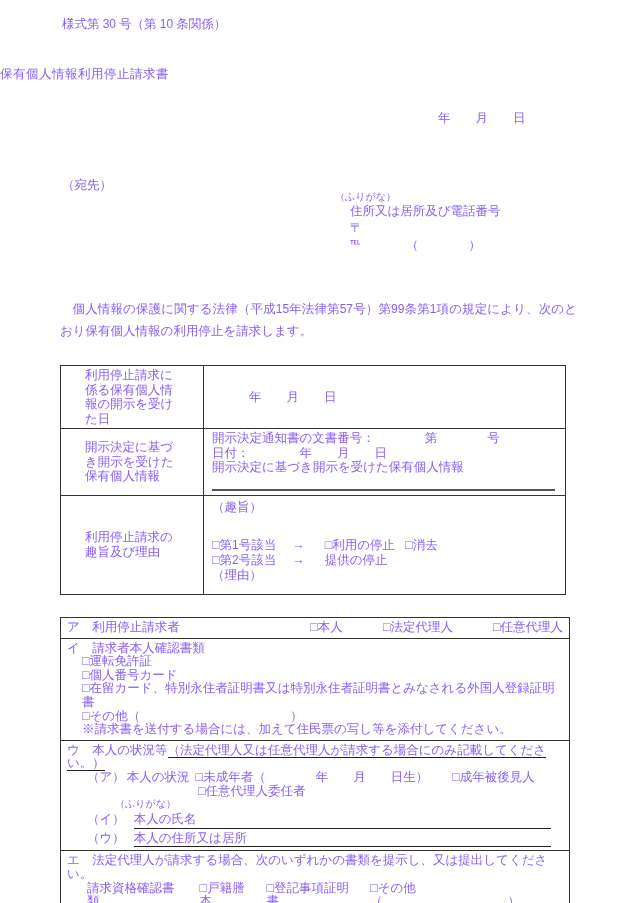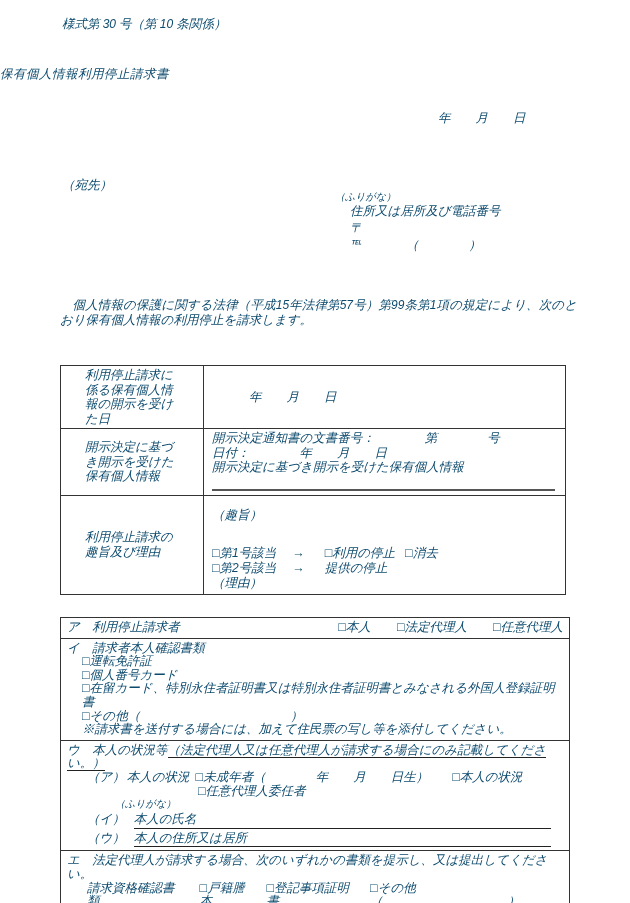--- a/index.html
+++ b/index.html
@@ -1,51 +1,51 @@
 <!DOCTYPE html>
 <html><head>
 <meta charset="utf-8">
 <style>
   html,body { margin:0; padding:0; background:#ffffff; }
   .page {
     position:relative; width:630px; height:903px; background:#ffffff;
     font-family:"Liberation Serif","DejaVu Serif",serif;
-    color:#0c4a6e; font-size:12.5px; overflow:hidden;font-style:italic;
+    color:#8b5cf6; font-size:12.5px; overflow:hidden;
   }
   .num { font-family:"Liberation Sans","DejaVu Sans",sans-serif; font-size:0.96em; }
   .abs { position:absolute; }
   .form-no { left:62px; top:16px; }
   .doc-title { left:0; top:66px; width:630px; text-align:left; letter-spacing:0.5px; }
   .date-top { left:438px; top:110px; }
   .addressee { left:62px; top:177px; }
   .applicant { left:335px; top:191px; line-height:17px; }
   .applicant .small { font-size:10px; line-height:12px; }
   .applicant .ap-line { margin-left:15px; }
   .tel-parens { margin-left:46px; }
-  .intro { left:60px; top:298px; width:517px; line-height:15px; text-align:justify; }
+  .intro { left:60px; top:298px; width:517px; line-height:22px; text-align:justify; }
 
   table { border-collapse:collapse; }
   td { border:1px solid #333; padding:2px 8px; line-height:1.16; vertical-align:middle; }
 
   .t1 { left:60px; top:365px; width:506px; table-layout:fixed; }
   .t1 .lbl { width:94px; padding:2px 24px; }
   .t1 .r1 { height:60px; }
   .t1 .r2 { height:64px; }
   .t1 .r3 { height:99px; }
   .t1 .val-date { padding-left:45px; }
-  .t1 .vtop { vertical-align:top; padding-top:12px; }
+  .t1 .vtop { vertical-align:top; padding-top:4px; }
   .fill-line { height:11px; border-bottom:2px solid #555; margin:3px 2px 2px 0; }
   .arrow { display:inline-block; margin:0 20px 0 16px; }
   .gap10 { display:inline-block; margin-left:10px;margin-top:24px; }
 
   .t2 { left:60px; top:617px; width:510px; table-layout:fixed; }
   .t2 td { padding:3px 6px; line-height:13.6px; vertical-align:top; }
   .t2 .indent { margin-left:15px; }
   .cbrow { display:flex; align-items:baseline;justify-content:space-between; }
-  .row-a-boxes span { margin-left:26px; }
+  .row-a-boxes span { margin-left:40px; }
   .row-a-boxes span:first-child { margin-left:12px; }
   .u { border-bottom:1px solid #222; }
   .wu-line2 { margin-left:20px; }
   .wu-kaku { display:inline-block; }
   .wu-title { margin-left:2px; }
   .wu-cb1 { margin-left:6px; }
   .wu-cb2 { margin-left:24px; }
   .wu-cb3 { margin-left:131px;text-align:center; }
   .wu-furi { margin-left:48px; font-size:10px; line-height:12px; }
   .field-line { display:flex; align-items:baseline; margin-left:20px; margin-top:3px; }
@@ -132,21 +132,21 @@
         <div class="indent">□その他（　　　　　　　　　　　　）</div>
         <div class="indent">※請求書を送付する場合には、加えて住民票の写し等を添付してください。</div>
       </td>
     </tr>
     <tr>
       <td>
         <div>
           <span>ウ　本人の状況等</span><span class="u">（法定代理人又は任意代理人が請求する場合にのみ記載してください。）</span>
         </div>
         <div class="wu-line2">
-          <span class="wu-kaku">（ア）</span><span class="wu-title">本人の状況</span><span class="wu-cb1">□未成年者（　　　　年　　月　　日生）</span><span class="wu-cb2">□本人の状況</span>
+          <span class="wu-kaku">（ア）</span><span class="wu-title">本人の状況</span><span class="wu-cb1">□未成年者（　　　　年　　月　　日生）</span><span class="wu-cb2">□成年被後見人</span>
         </div>
         <div>
           <span class="wu-cb3">□任意代理人委任者</span>
         </div>
         <div class="wu-furi">（ふりがな）</div>
         <div class="field-line">
           <span class="fl-label">（イ）</span>
           <span class="fl-field">本人の氏名</span>
         </div>
         <div class="field-line">

